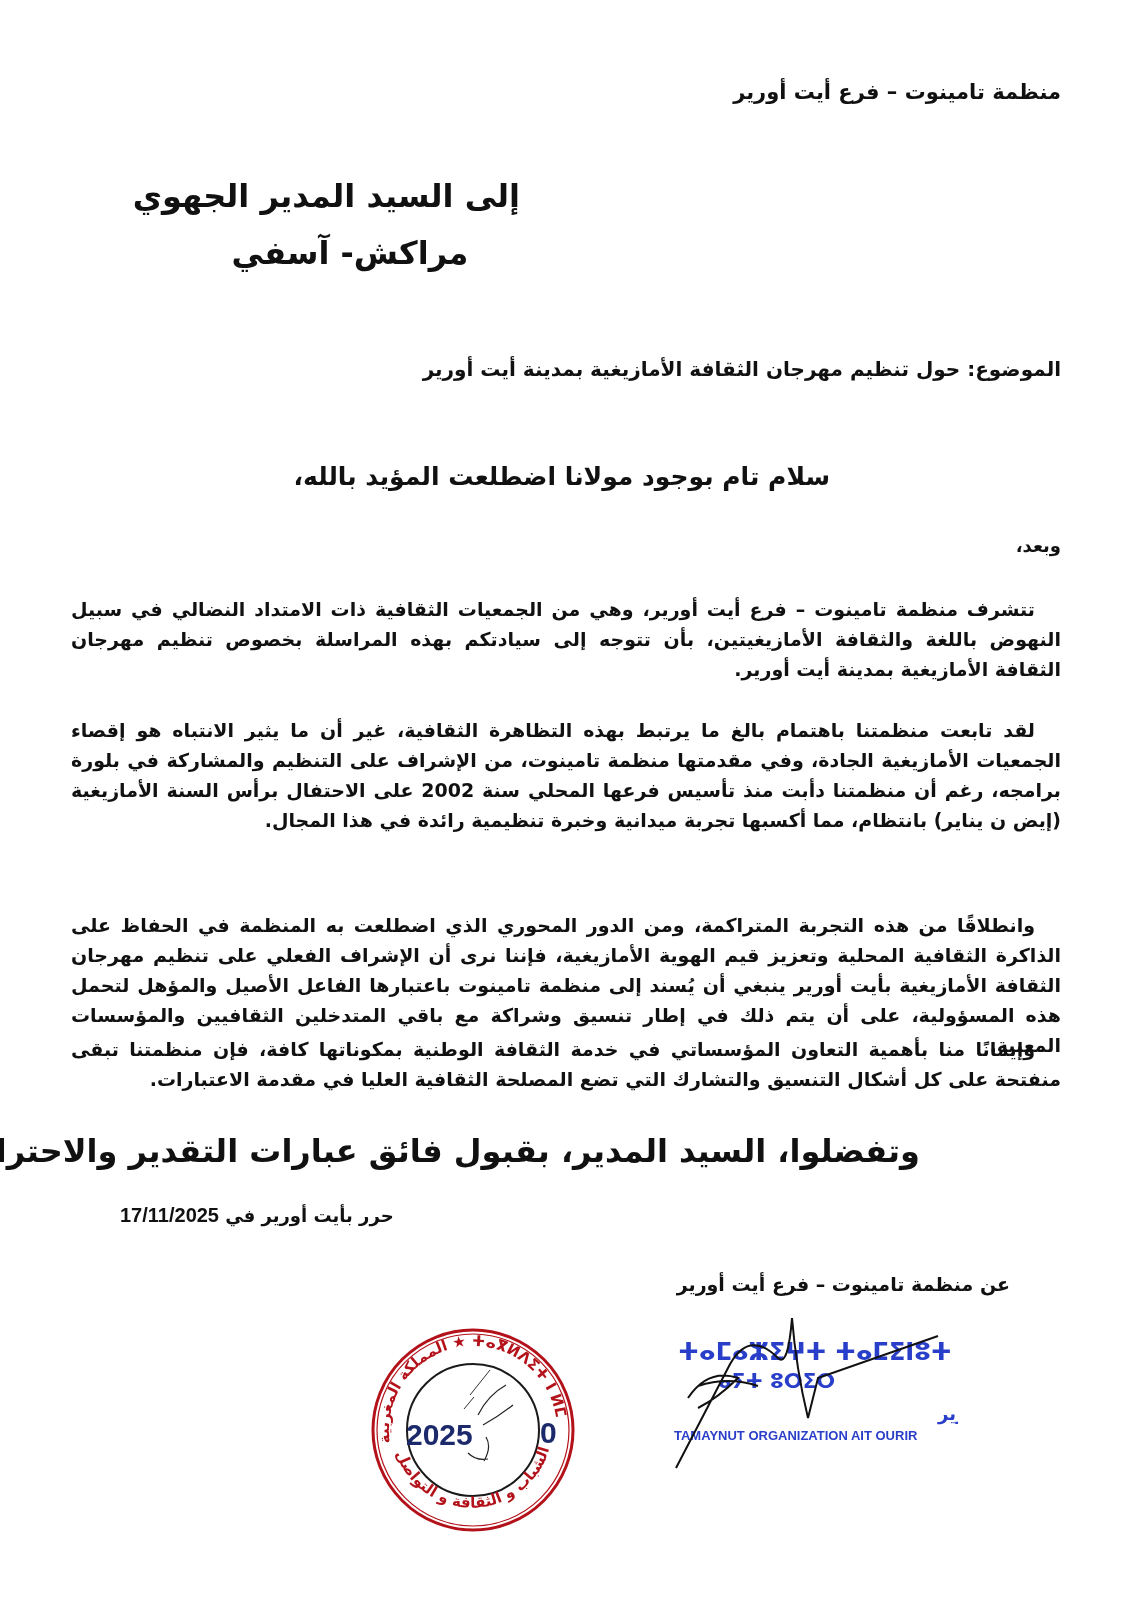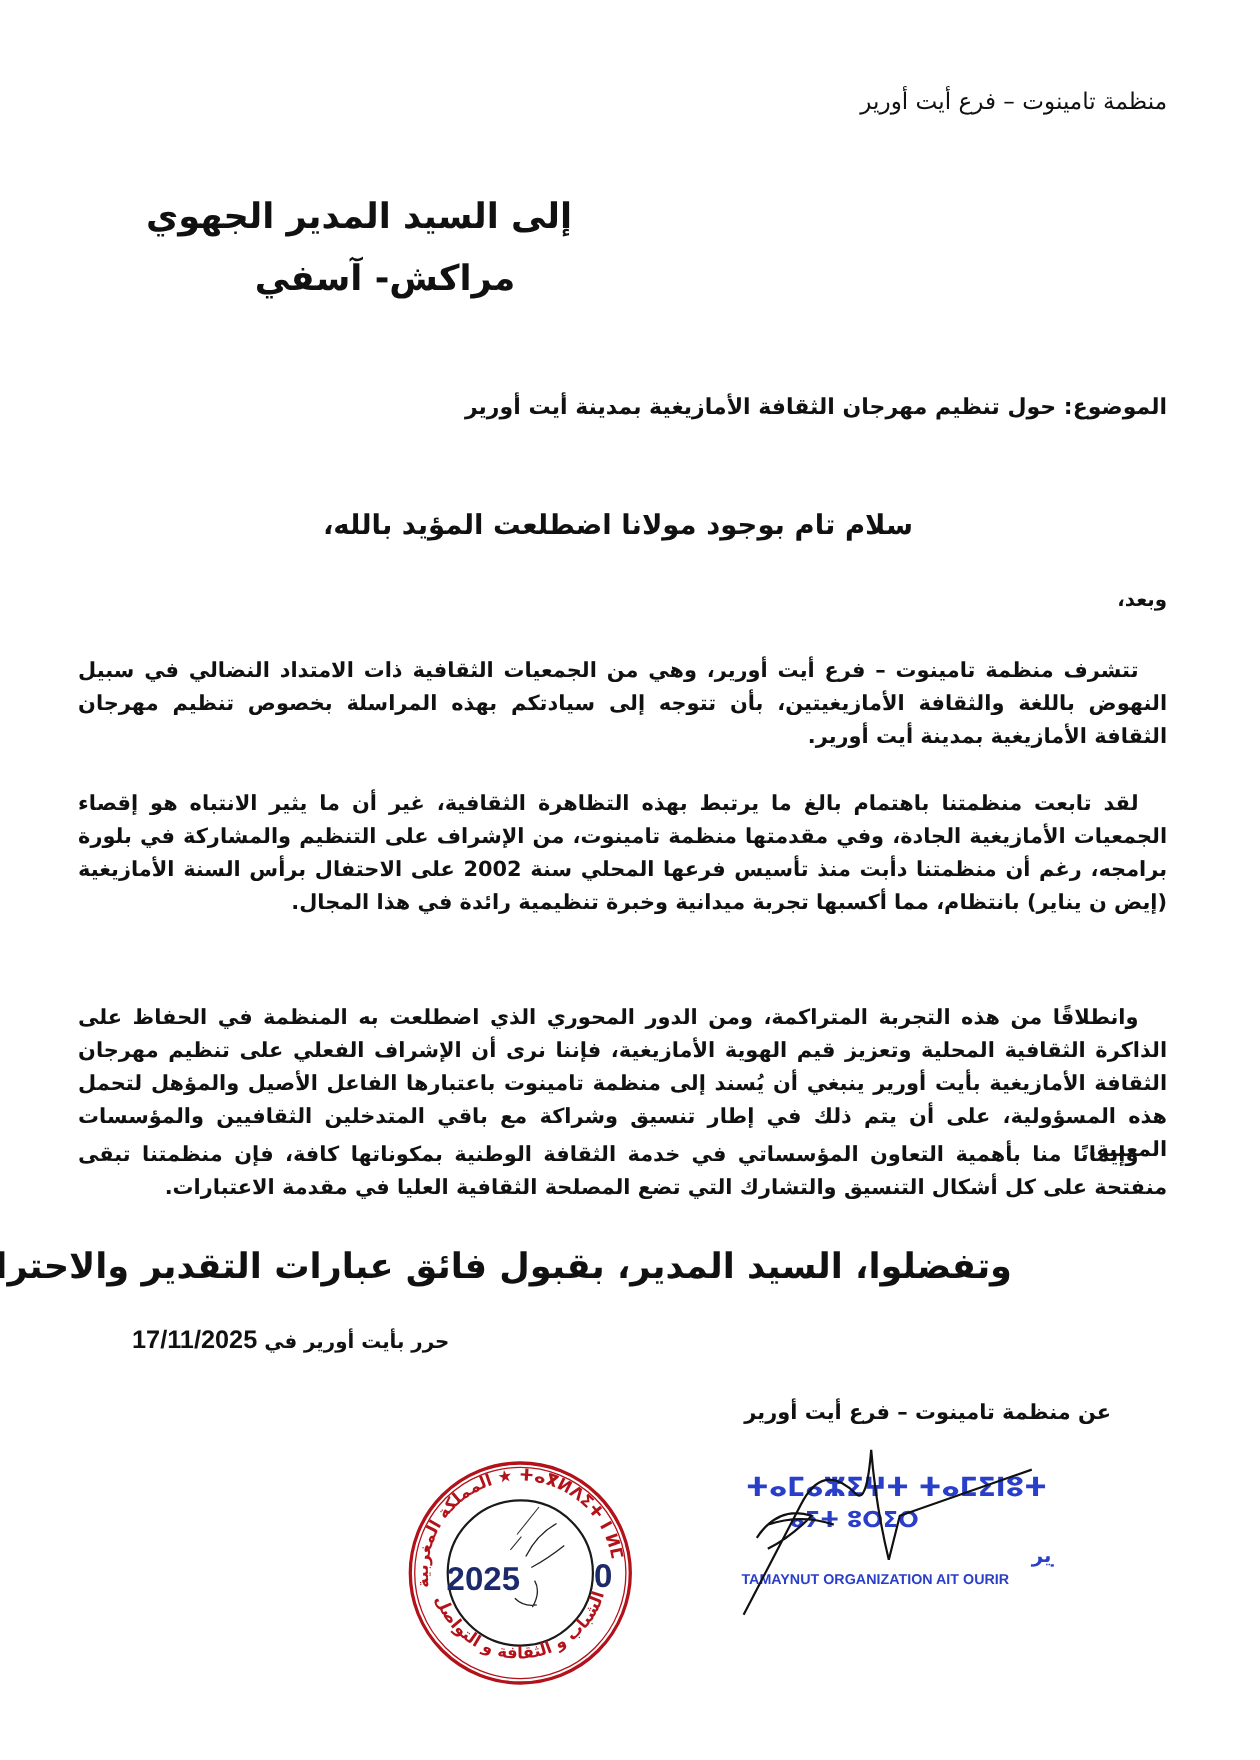--- a/index.html
+++ b/index.html
@@ -1,41 +1,41 @@
 <!DOCTYPE html>
 <html><head>
 <meta charset="utf-8">
 <style>
   html, body { margin: 0; padding: 0; background: #ffffff; }
   body { width: 1145px; height: 1600px; position: relative; overflow: hidden; color: #111; font-family: "DejaVu Sans", sans-serif; }
   .rtl { direction: rtl; unicode-bidi: embed; }
   .abs { position: absolute; }
 
-  #org-header { right: 84px; top: 80px; font-size: 21px; font-weight: normal; white-space: nowrap; text-align: center; }
+  #org-header { right: 84px; top: 80px; font-size: 21px; font-weight: bold; white-space: nowrap; text-align: center; }
 
   #recipient { left: 180px; top: 168px; width: 340px; text-align: center; font-size: 32px; font-weight: bold; line-height: 57px; }
   #recipient div { white-space: nowrap; }
 
   #subject { right: 84px; top: 357px; font-size: 20px; font-weight: bold; white-space: nowrap; }
 
   #greeting { left: 310px; top: 462px; width: 520px; text-align: center; font-size: 25px; font-weight: bold; white-space: nowrap; }
 
   #opening { right: 84px; top: 535px; font-size: 18px; font-weight: bold; }
 
   .para { right: 84px; width: 990px; font-size: 19px; font-weight: bold; line-height: 30px; text-align: justify; text-align-last: right; }
   .para .indent { display: inline-block; width: 26px; }
   #para-1 { top: 594px; }
   #para-2 { top: 715px; }
   #para-3 { top: 896px; margin-top: 14px; }
   #para-4 { top: 1034px; }
 
   #closing { left: 160px; top: 1132px; width: 760px; text-align: center; font-size: 32px; font-weight: bold; white-space: nowrap; }
 
   #date-line { left: 120px; top: 1204px; font-size: 18px; font-weight: bold; white-space: nowrap; }
-  #date-line .date { direction: ltr; unicode-bidi: embed; font-family: "Liberation Sans", sans-serif; font-size: 23px; }
+  #date-line .date { direction: ltr; unicode-bidi: embed; font-family: "Liberation Sans", sans-serif; font-size: 20px; }
 
   #signature-org { right: 135px; top: 1273px; font-size: 19px; font-weight: bold; white-space: nowrap; margin-left: 48px; }
 
   #stamp { left: 368px; top: 1325px; width: 210px; height: 210px; }
   #stamp-text-top, #stamp-text-bottom { font-size: 15px; font-weight: bold; fill: #b3121a; font-family: "DejaVu Sans", sans-serif; }
   #stamp-year { font-family: "Liberation Sans", sans-serif; font-size: 30px; font-weight: bold; fill: #1c2a6b; }
 
   #signature-block { left: 668px; top: 1308px; width: 290px; height: 170px; }
   .tifinagh { font-family: "DejaVu Sans", sans-serif; fill: #2a3fc9; font-weight: bold; }
   .sig-ar { font-family: "DejaVu Sans", sans-serif; fill: #2a3fc9; font-weight: bold; }

